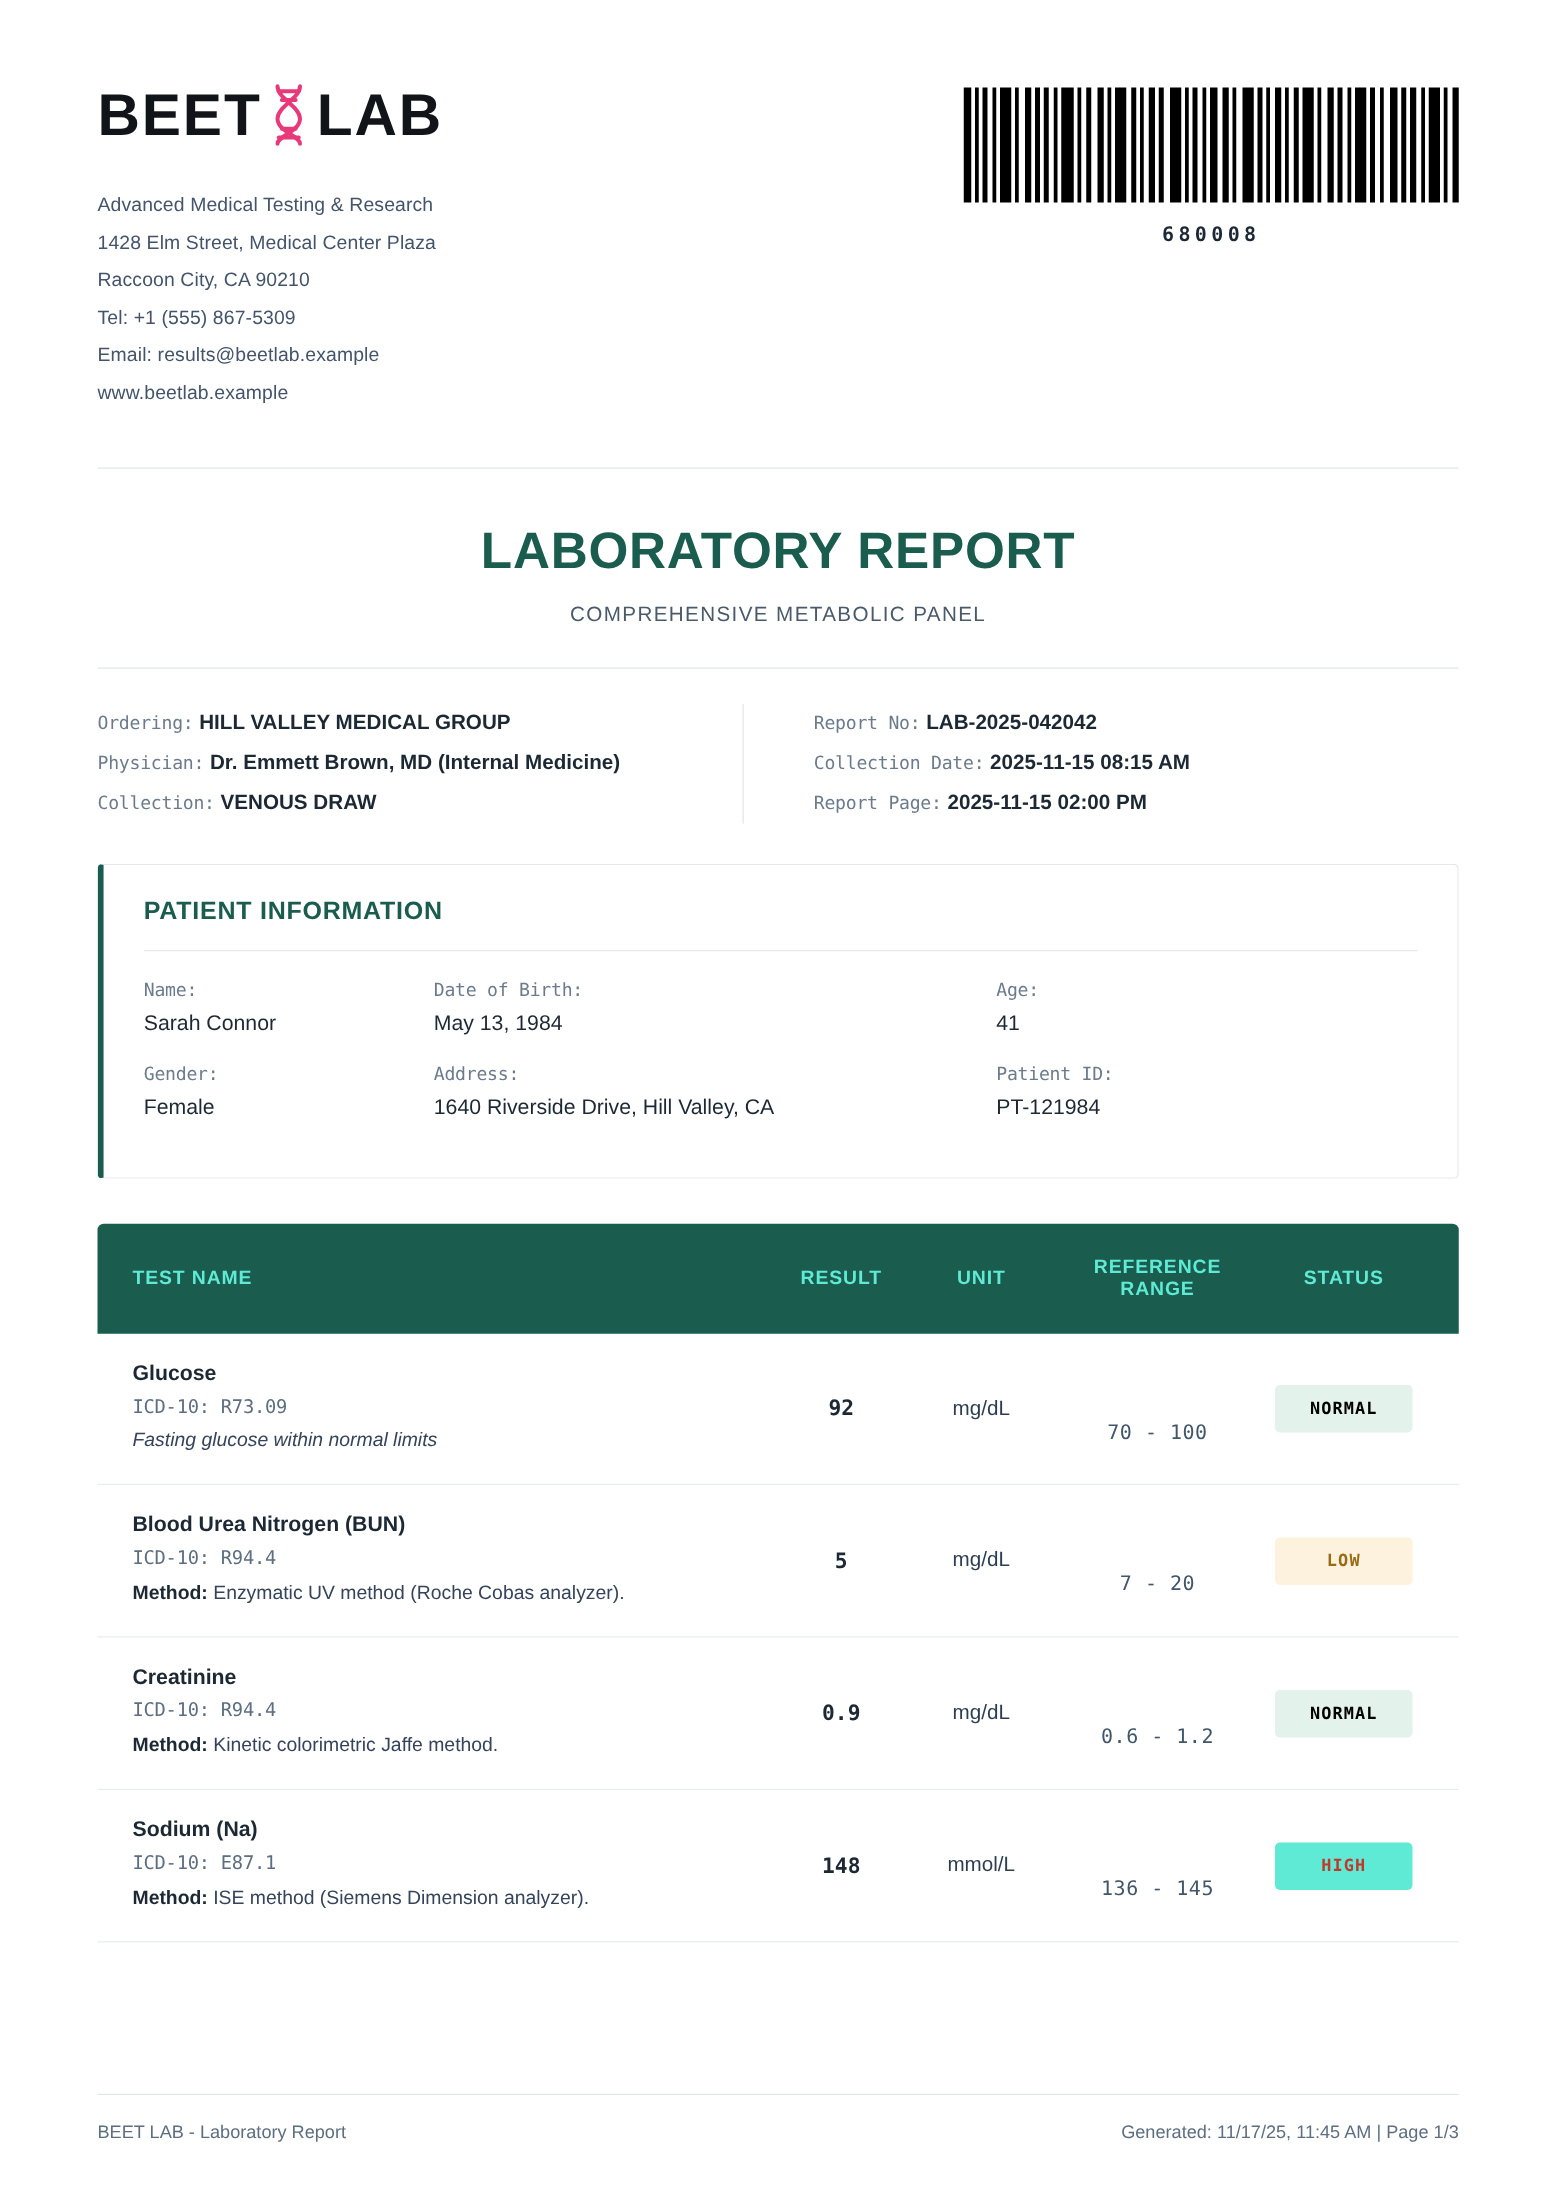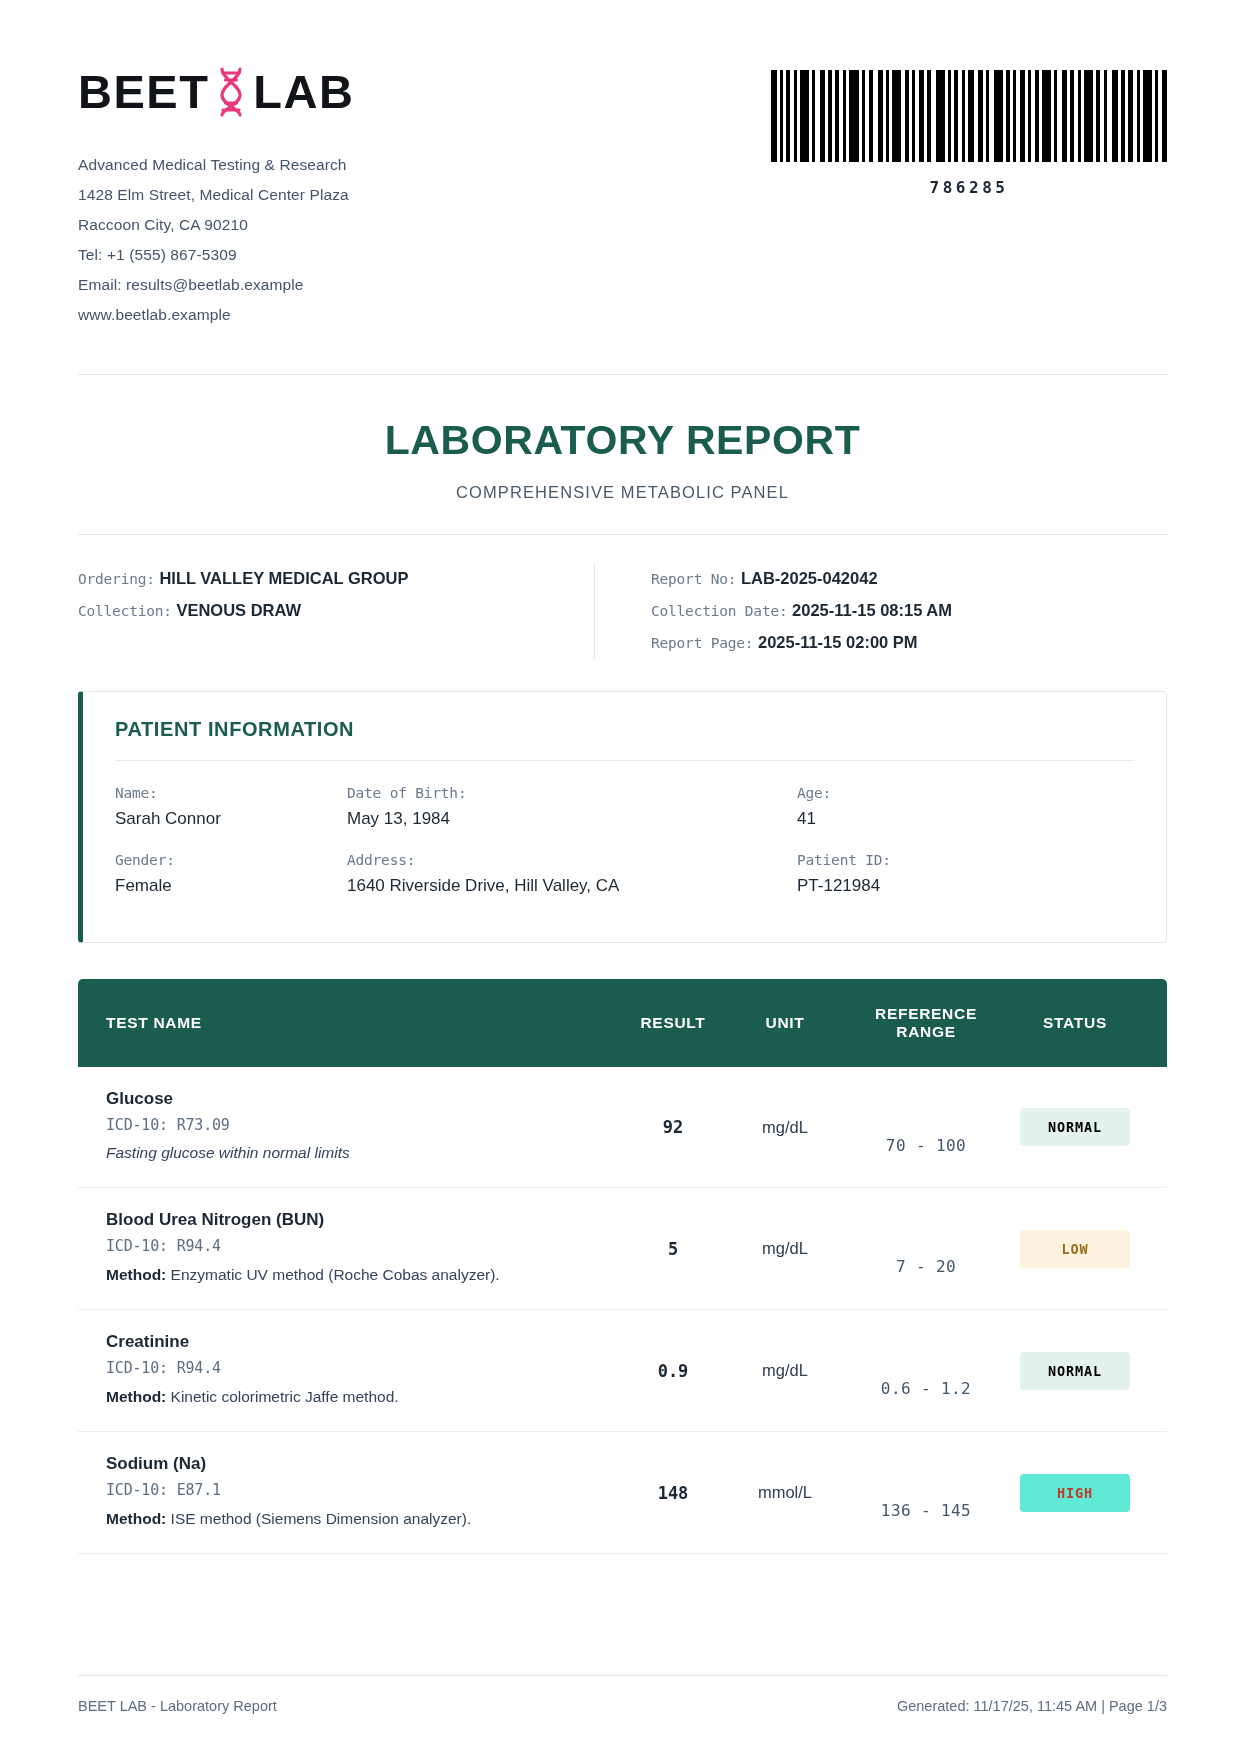--- a/index.html
+++ b/index.html
@@ -178,21 +178,21 @@
   
   .results {
     margin-top: 36px;
   }
   .res-head {
     display: flex;
     align-items: center;
     background: #1a5c4e;
     border-radius: 5px 5px 0 0;
     height: 88px;
-    color: #ffffff;
+    color: #5eead4;
     padding: 0 28px;
   }
   .res-head .c {
     font-size: 15.5px;
     font-weight: 700;
     letter-spacing: .7px;
     text-align: center;
   }
   .c-test  { flex: 1 1 auto; text-align: left !important; }
   .c-result{ width: 112px; }
@@ -366,38 +366,42 @@
           <i style="width: 4px; margin-right: 4px;"></i>
           <i style="width: 3px; margin-right: 5px;"></i>
           <i style="width: 6px; margin-right: 3px;"></i>
           <i style="width: 4px; margin-right: 3px;"></i>
           <i style="width: 5px; margin-right: 4px;"></i>
           <i style="width: 3px; margin-right: 3px;"></i>
           <i style="width: 9px; margin-right: 3px;"></i>
           <i style="width: 3px; margin-right: 4px;"></i>
           <i style="width: 5px; margin-right: 0px;"></i>
         </div>
-      <div class="barcode-number">786285</div>
+      <div class="barcode-number">680008</div>
     </div>
   </div>
 
   <div class="rule"></div>
 
   <div class="title-block">
     <div class="report-title">LABORATORY REPORT</div>
     <div class="report-subtitle">COMPREHENSIVE METABOLIC PANEL</div>
   </div>
 
   <div class="rule" style="margin-top:0"></div>
 
   <div class="meta-row">
     <div class="meta-col">
       <div class="meta-line">
         <span class="k">Ordering:</span>
         <span class="v">HILL VALLEY MEDICAL GROUP</span>
+      </div>
+      <div class="meta-line">
+        <span class="k">Physician:</span>
+        <span class="v">Dr. Emmett Brown, MD (Internal Medicine)</span>
       </div>
       <div class="meta-line">
         <span class="k">Collection:</span>
         <span class="v">VENOUS DRAW</span>
       </div>
     </div>
     <div class="meta-col right">
       <div class="meta-line">
         <span class="k">Report No:</span>
         <span class="v">LAB-2025-042042</span>

